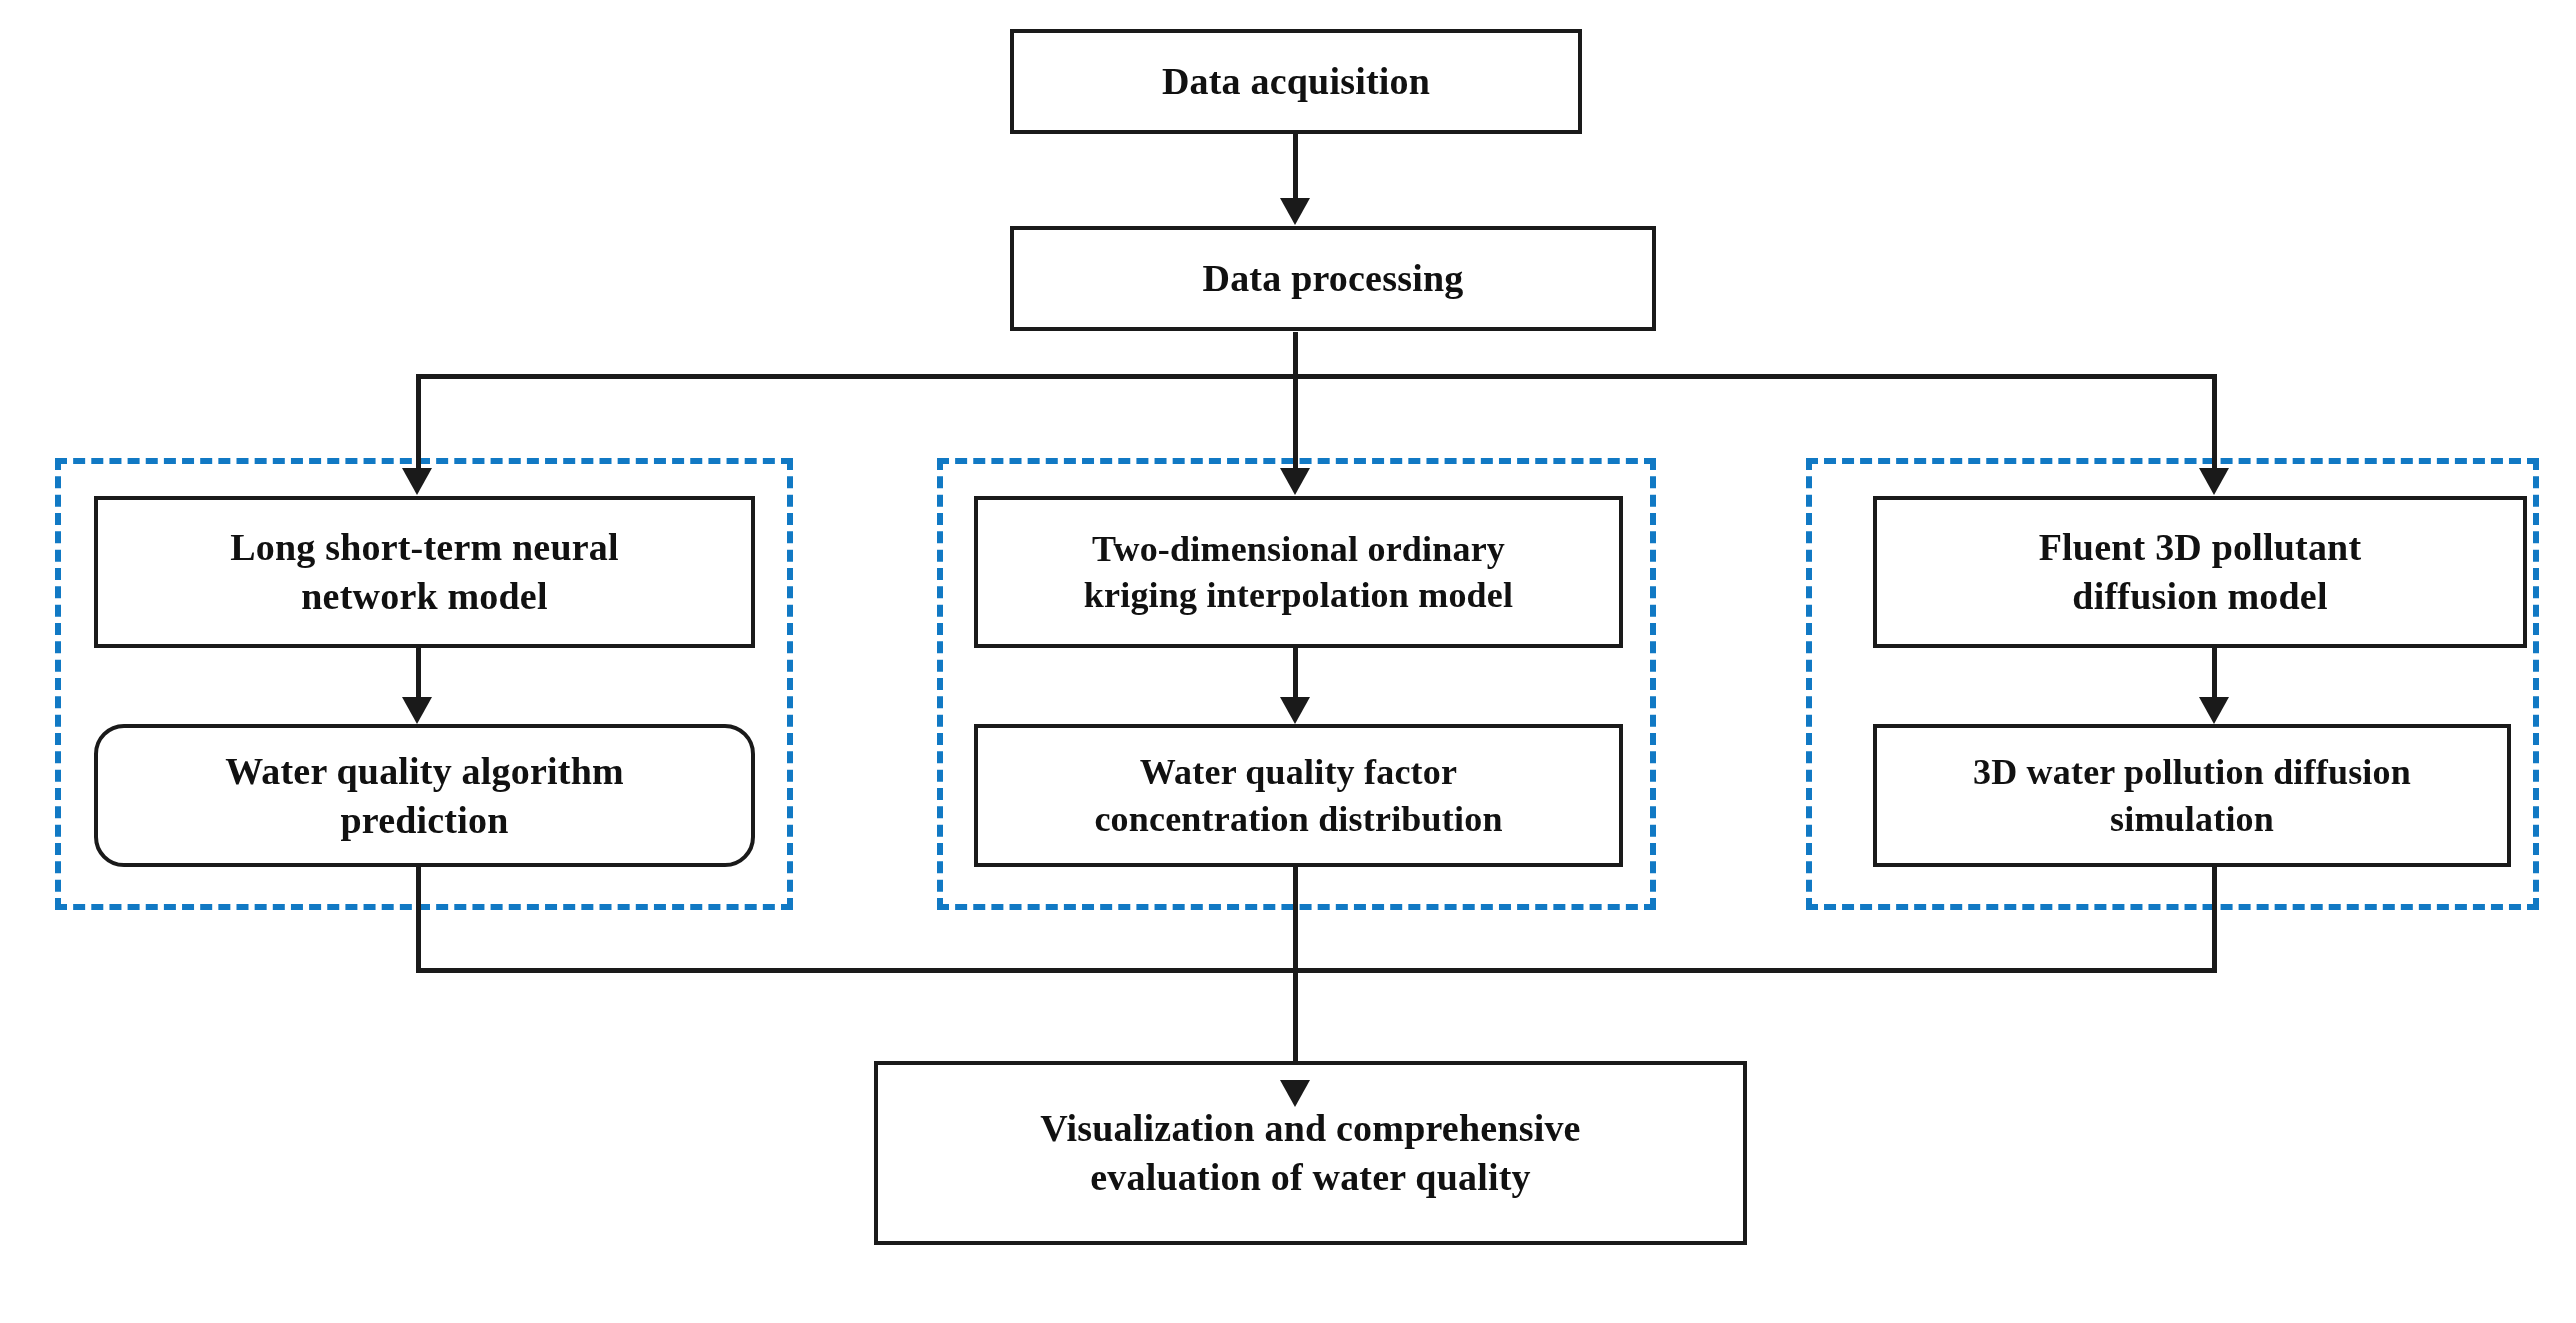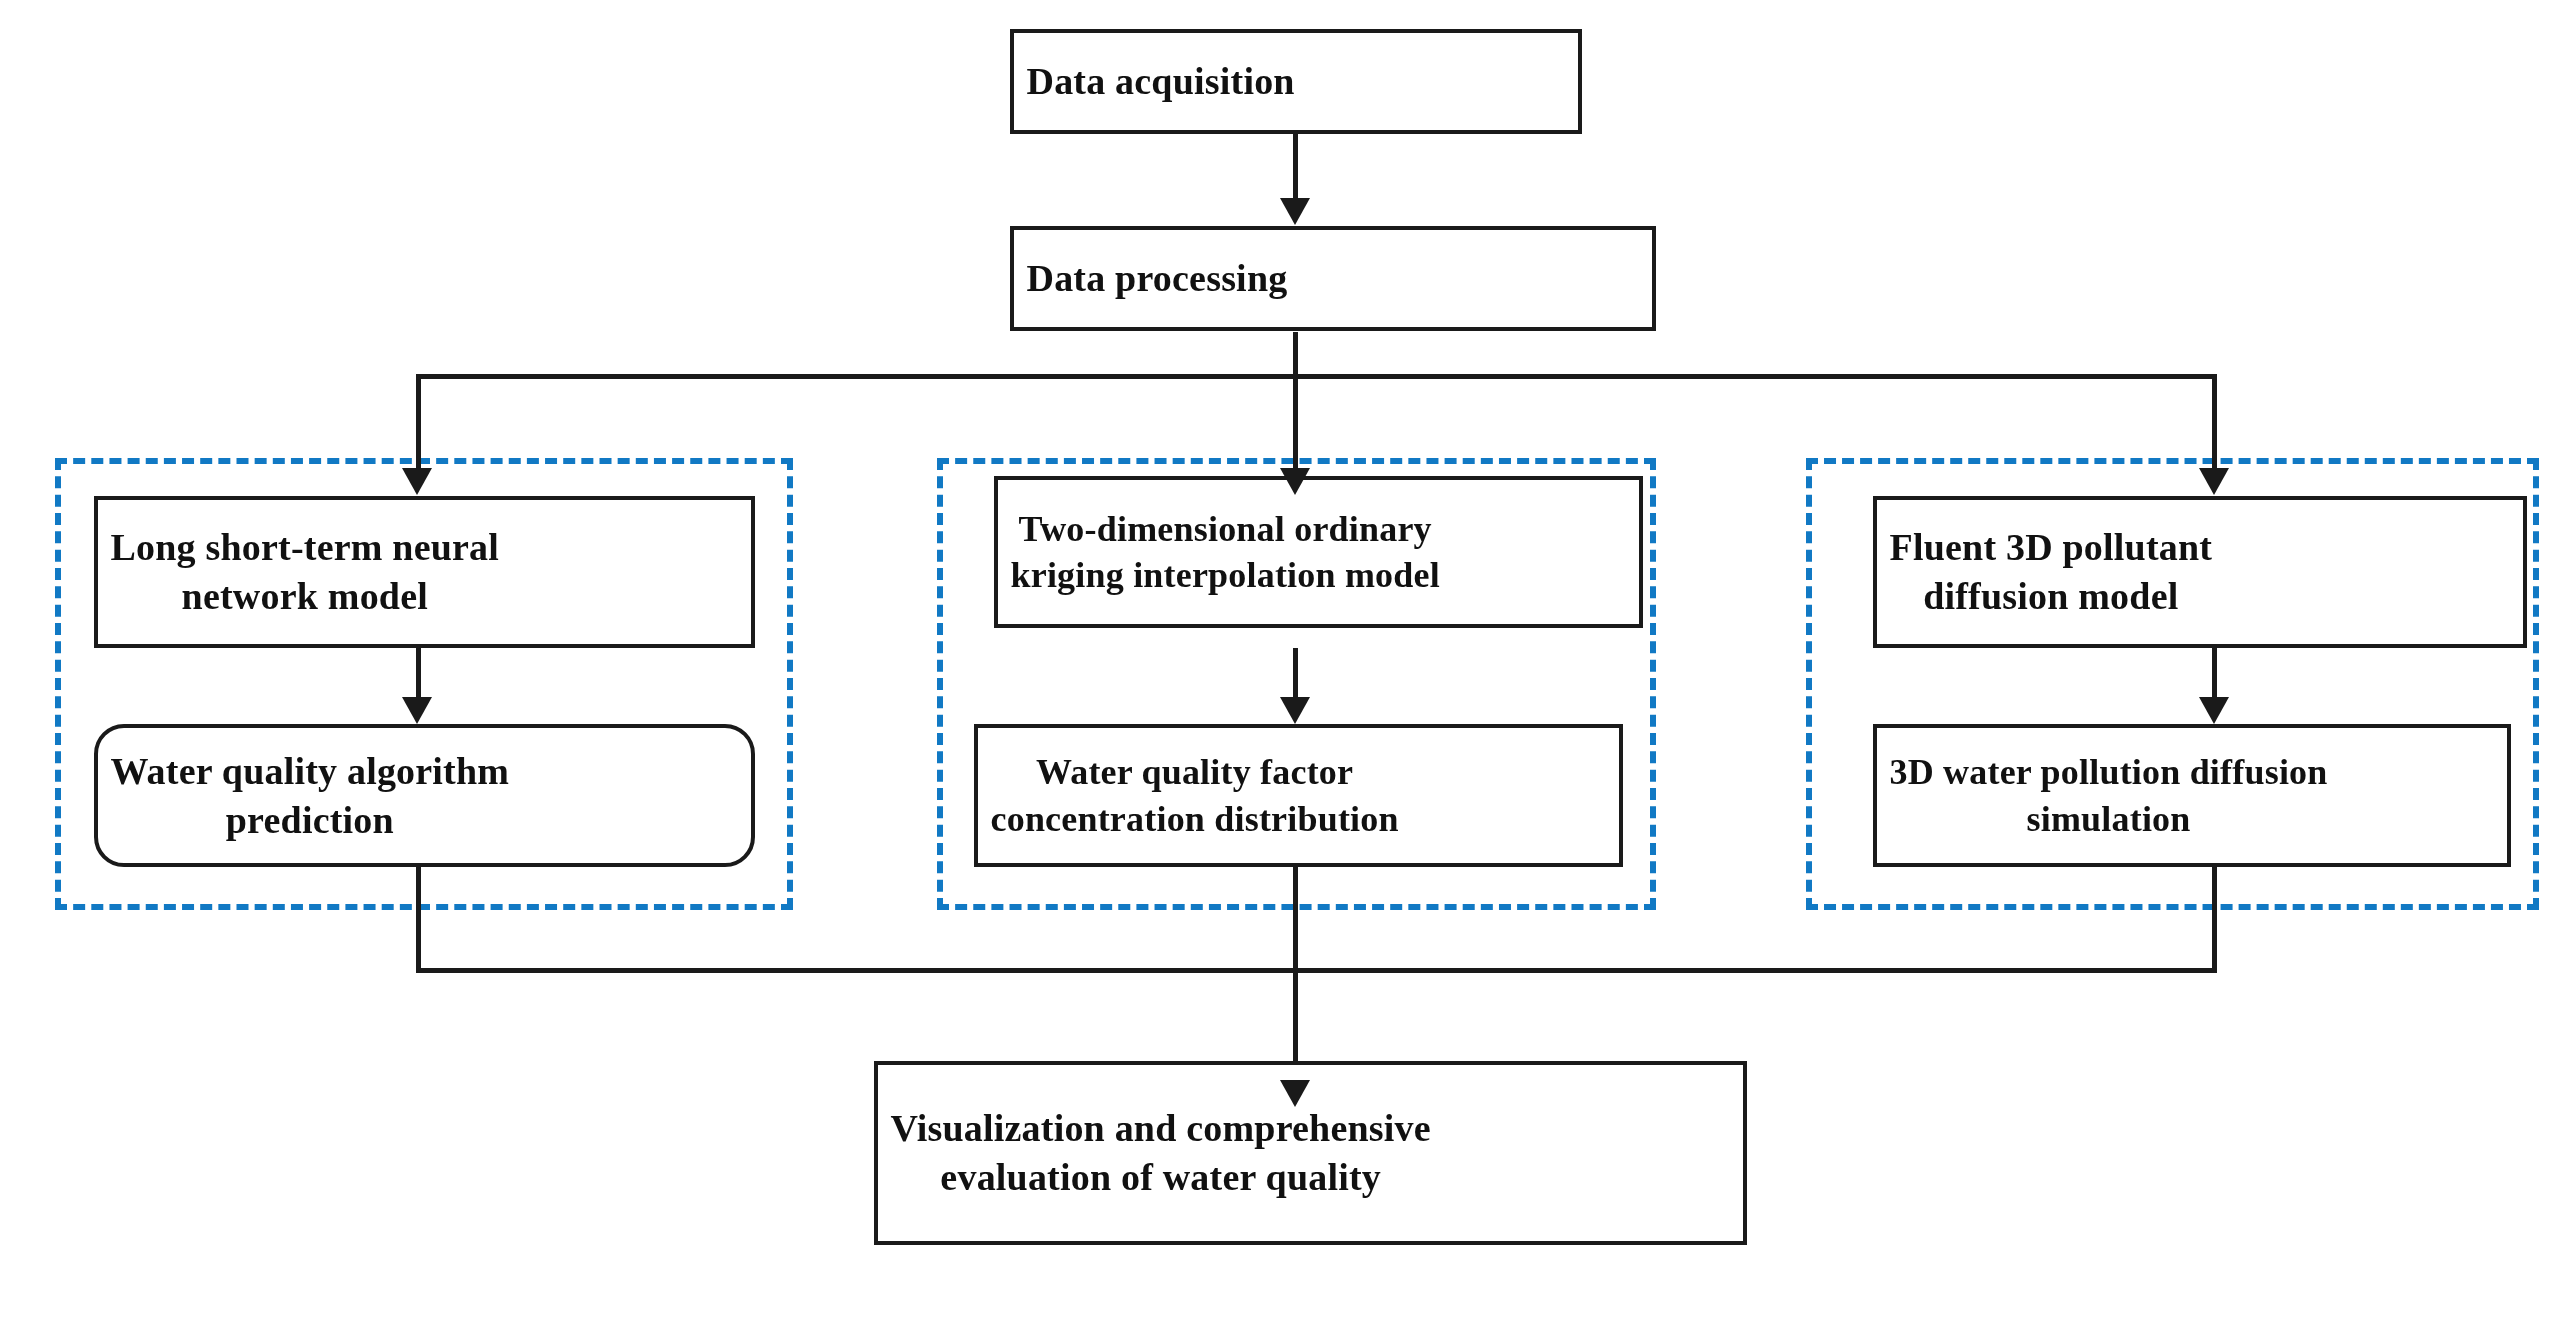--- a/index.html
+++ b/index.html
@@ -21,40 +21,40 @@
   }
 
   
   .node {
     position: absolute;
     box-sizing: border-box;
     background: #ffffff;
     border: 4.5px solid #1a1a1a;
     display: flex;
     align-items: center;
-    justify-content: flex-start;
+    justify-content: center;
     text-align: center;
     z-index: 4;
   }
   .node .label {
     font-family: "Liberation Serif", "DejaVu Serif", serif;
     font-weight: bold;
     color: #111111;
     line-height: 1.28;
     letter-spacing: 0.2px;
     padding: 0 12.5px;
     white-space: pre-line;
   }
 
   .node-top      { left: 1010px; top: 29px;   width: 572px;  height: 105px; }
   .node-proc     { left: 1010px; top: 226px;  width: 646px;  height: 105px; }
 
   .node-l1       { left: 94px;  top: 496px;  width: 661px;  height: 152px; }
   .node-l2       { left: 94px;  top: 724px;  width: 661px;  height: 143px; border-radius: 30px; }
-  .node-m1       { left: 974px; top: 476px;  width: 649px;  height: 152px; margin-left: 20px; }
+  .node-m1       { left: 974px; top: 496px;  width: 649px;  height: 152px; }
   .node-m2       { left: 974px; top: 724px;  width: 649px;  height: 143px; }
   .node-r1       { left: 1873px; top: 496px;  width: 654px;  height: 152px; }
   .node-r2       { left: 1873px; top: 724px;  width: 638px;  height: 143px; }
 
   .node-final    { left: 874px;  top: 1061px; width: 873px;  height: 184px; }
 
   .fs-42 { font-size: 38px; }
   .fs-40 { font-size: 36px; }
 
   

